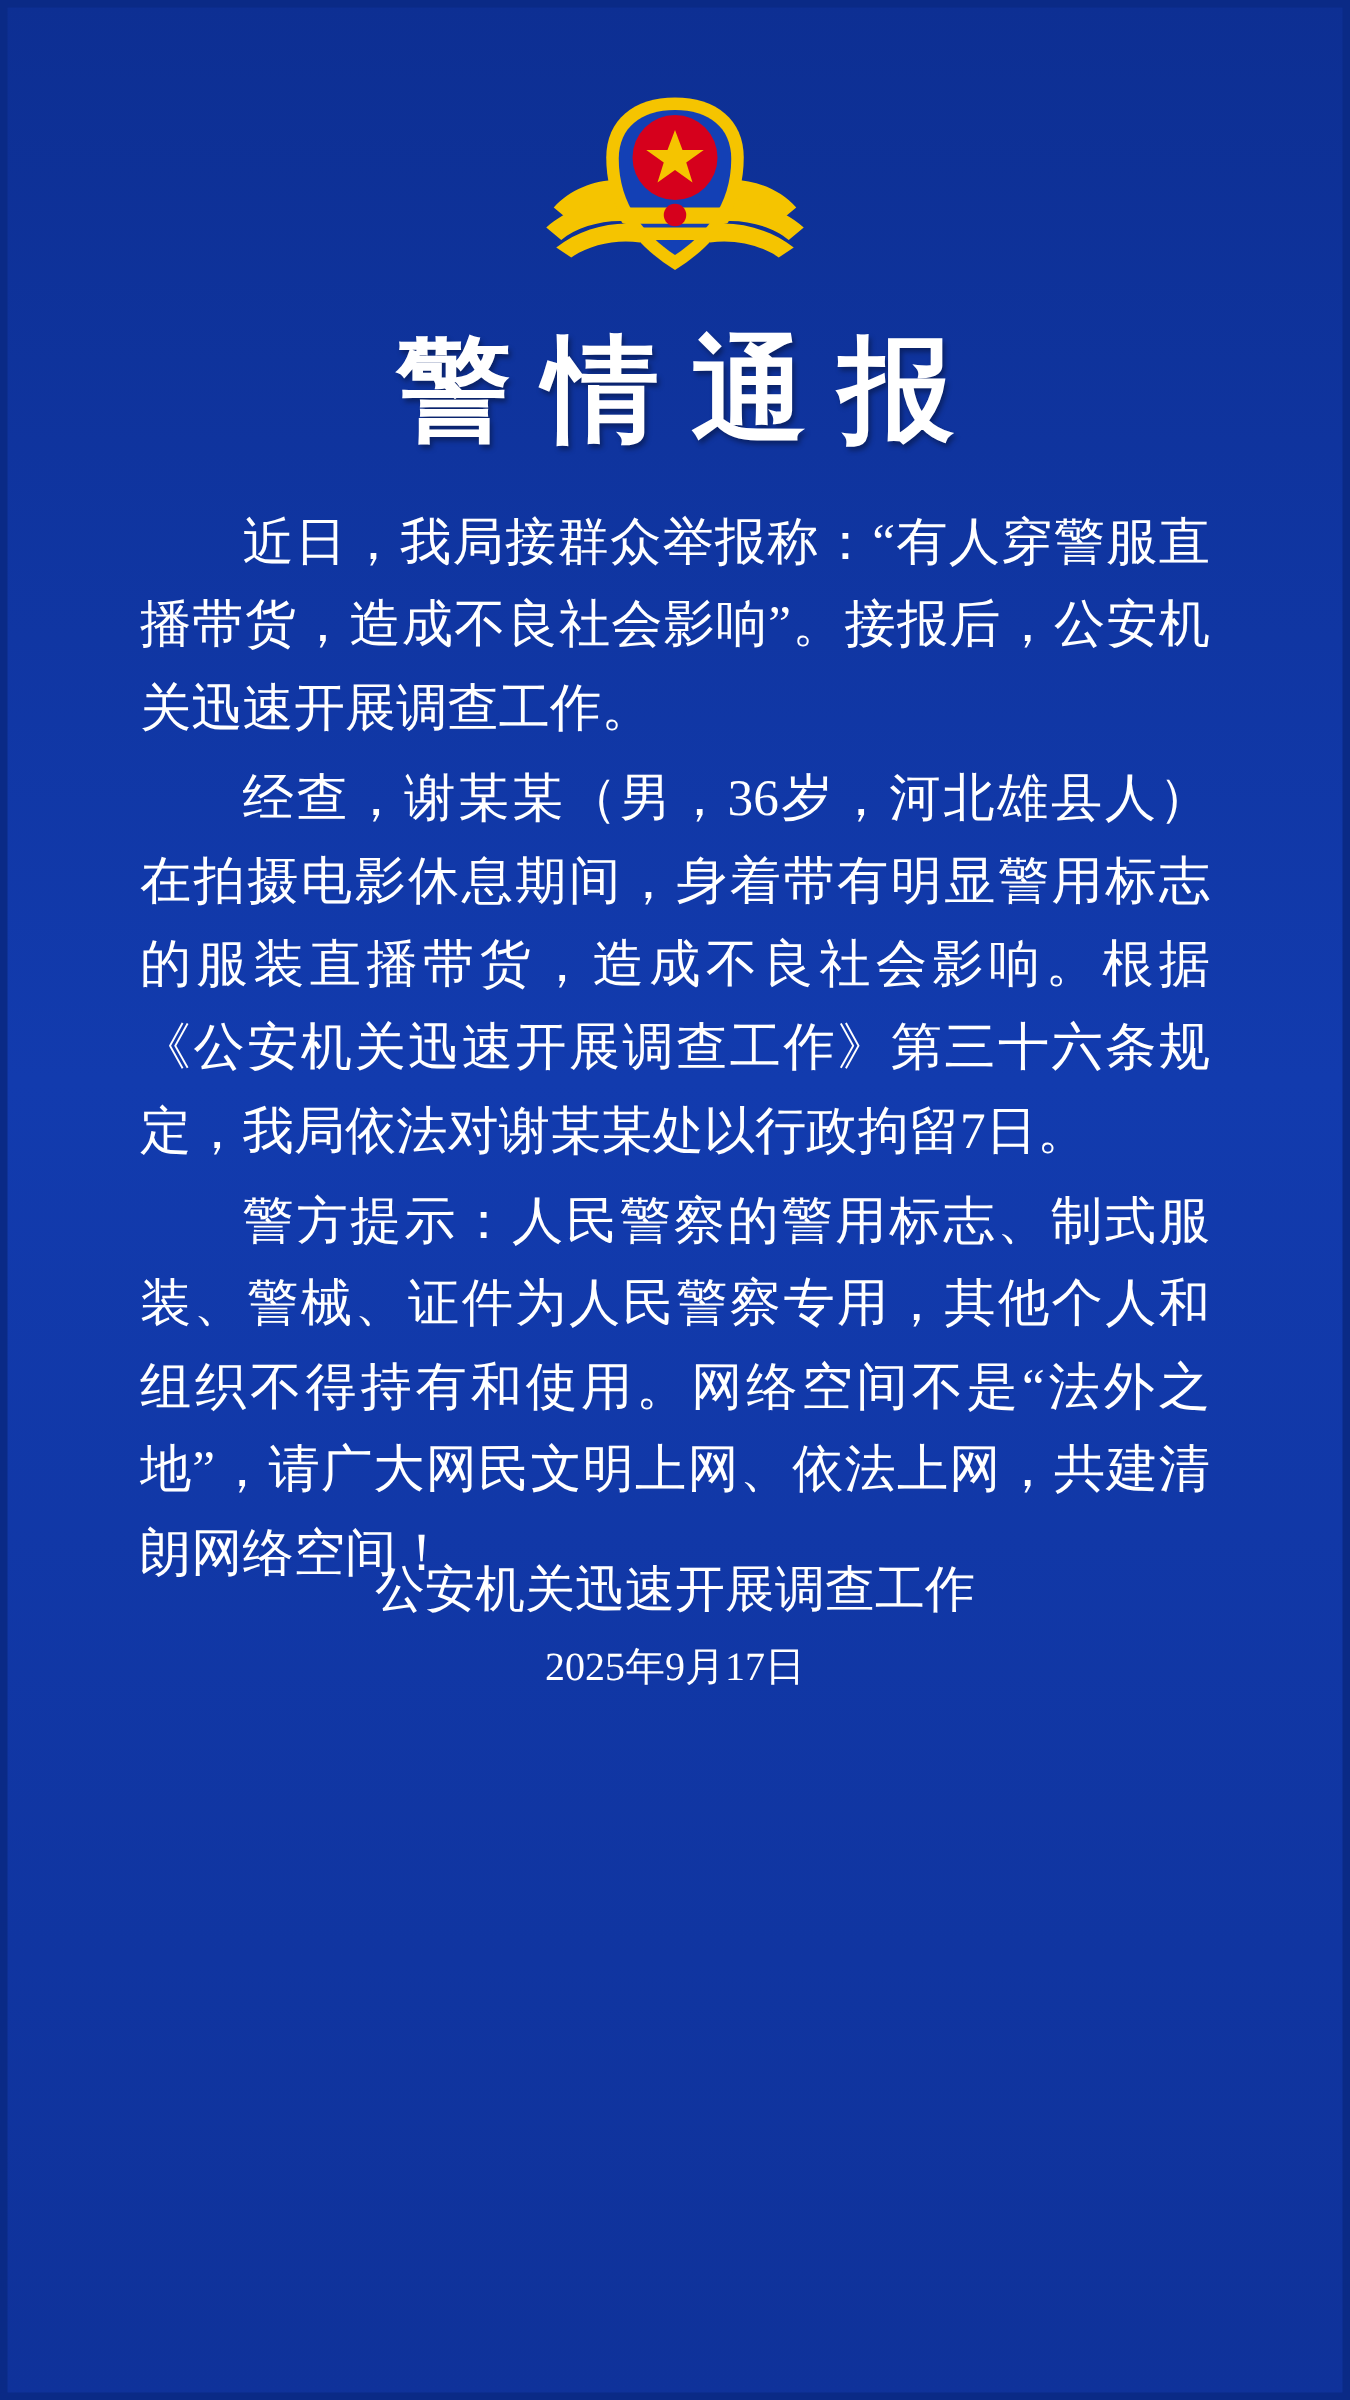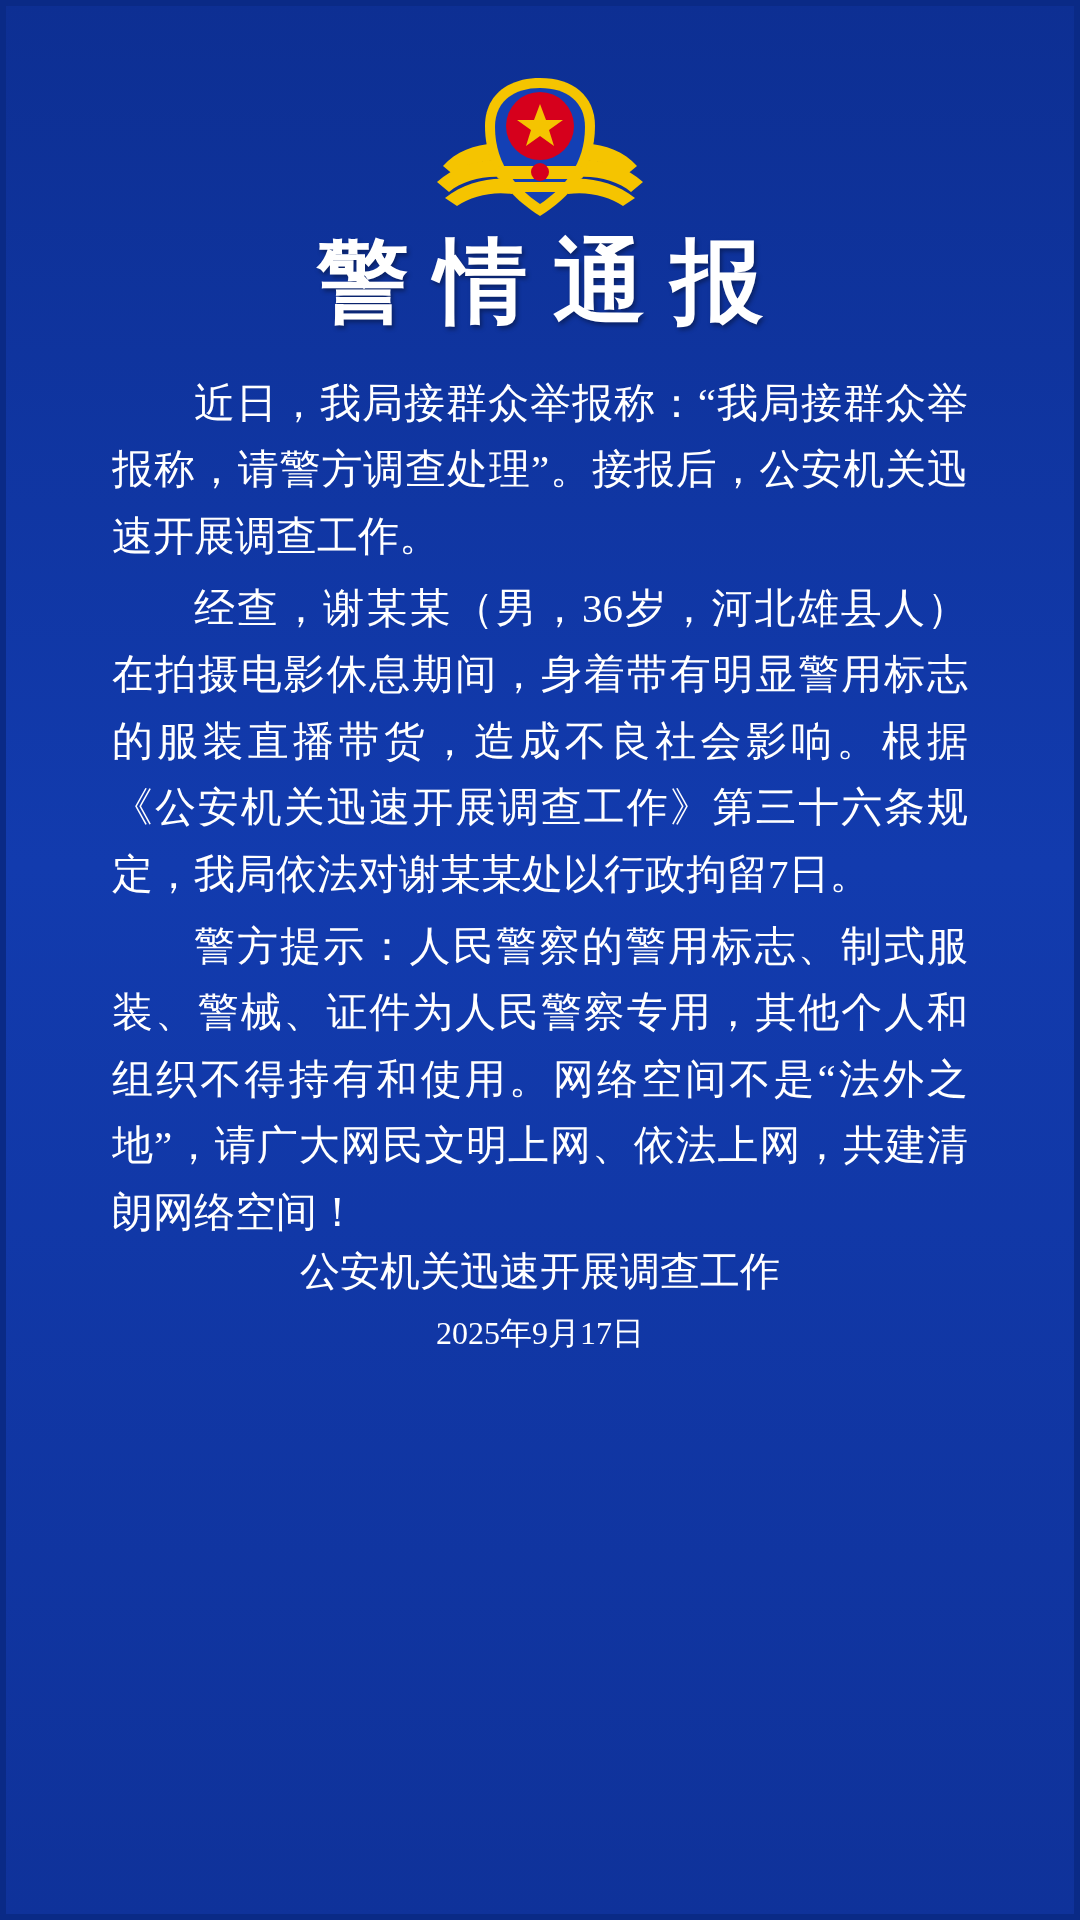--- a/index.html
+++ b/index.html
@@ -40,20 +40,21 @@
     align-items: center;
   }
 
   .emblem {
     width: 210px;
     height: 160px;
     position: relative;
   }
 
   .title {
+    margin-top: 30px;
     text-align: center;
     font-size: 92px;
     font-weight: bold;
     letter-spacing: 26px;
     text-indent: 26px;
     line-height: 1.15;
     font-family: "Liberation Serif", "DejaVu Serif", serif;
     text-shadow: 2px 3px 4px rgba(0,0,0,0.35);
   }
 
@@ -119,21 +120,21 @@
         <rect x="62" y="96" width="86" height="13" rx="3" fill="#f5c400"></rect>
         <rect x="74" y="112" width="62" height="10" rx="3" fill="#f5c400"></rect>
         <circle cx="105" cy="102" r="9" fill="#d6001c"></circle>
       </svg>
     </div>
   </div>
 
   <div class="title">警情通报</div>
 
   <div class="body-text">
-    <p>近日，我局接群众举报称：“我局接群众举报称，请警方调查处理”。接报后，公安机关迅速开展调查工作。</p>
+    <p>近日，我局接群众举报称：“有人穿警服直播带货，造成不良社会影响”。接报后，公安机关迅速开展调查工作。</p>
     <p>经查，谢某某（男，36岁，河北雄县人）在拍摄电影休息期间，身着带有明显警用标志的服装直播带货，造成不良社会影响。根据《公安机关迅速开展调查工作》第三十六条规定，我局依法对谢某某处以行政拘留7日。</p>
     <p>警方提示：人民警察的警用标志、制式服装、警械、证件为人民警察专用，其他个人和组织不得持有和使用。网络空间不是“法外之地”，请广大网民文明上网、依法上网，共建清朗网络空间！</p>
   </div>
 
   <div class="signature">
     <div class="org">公安机关迅速开展调查工作</div>
     <div class="date">2025年9月17日</div>
   </div>
 
 </div>

